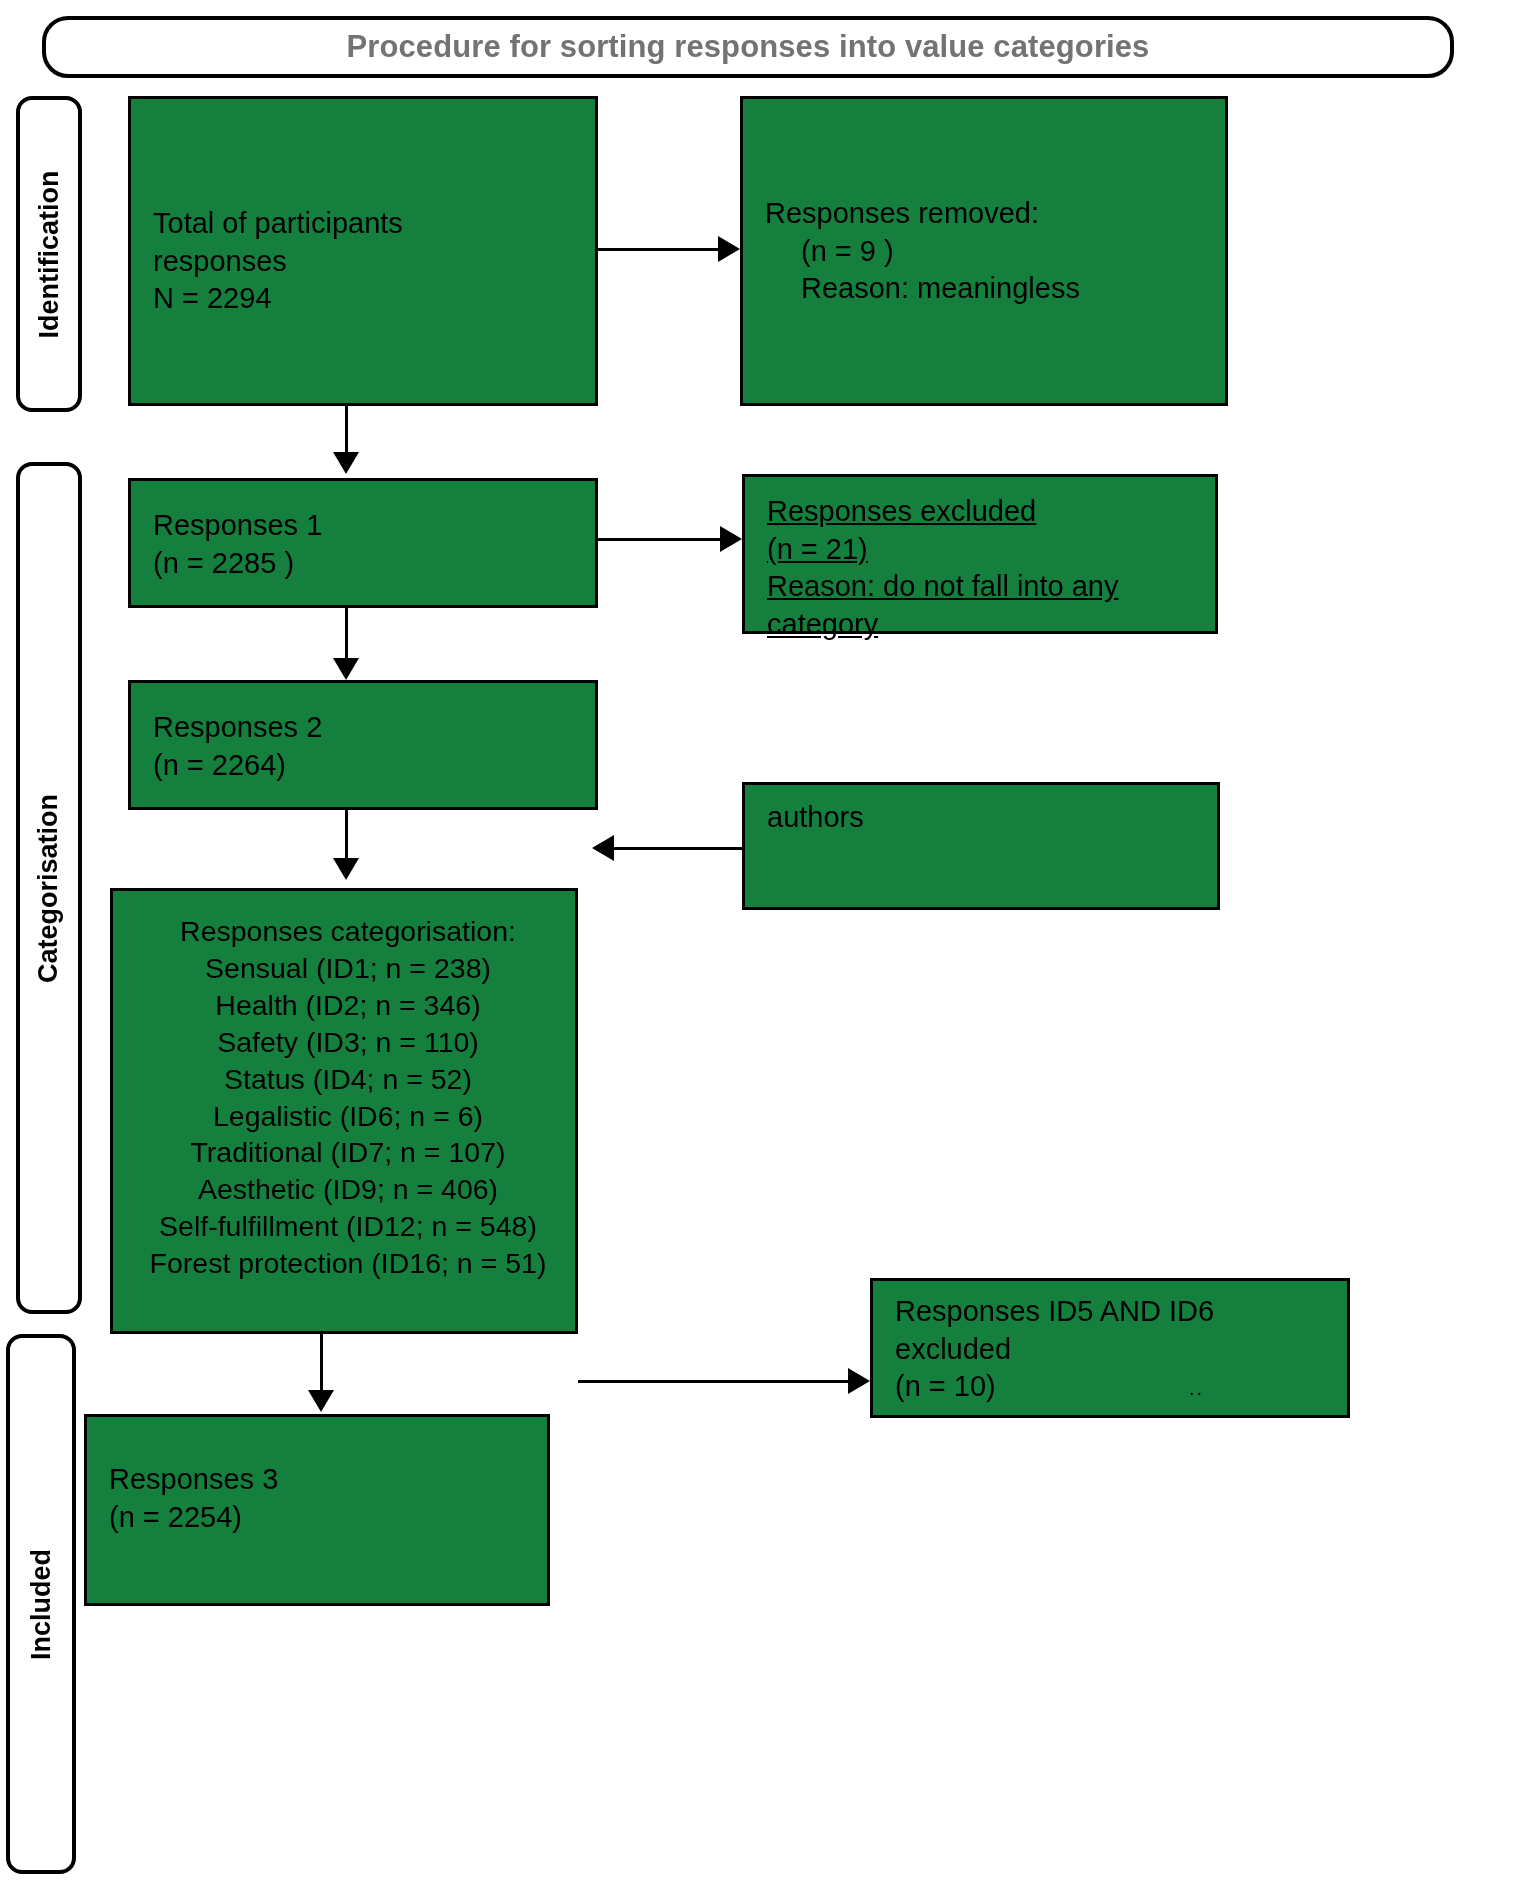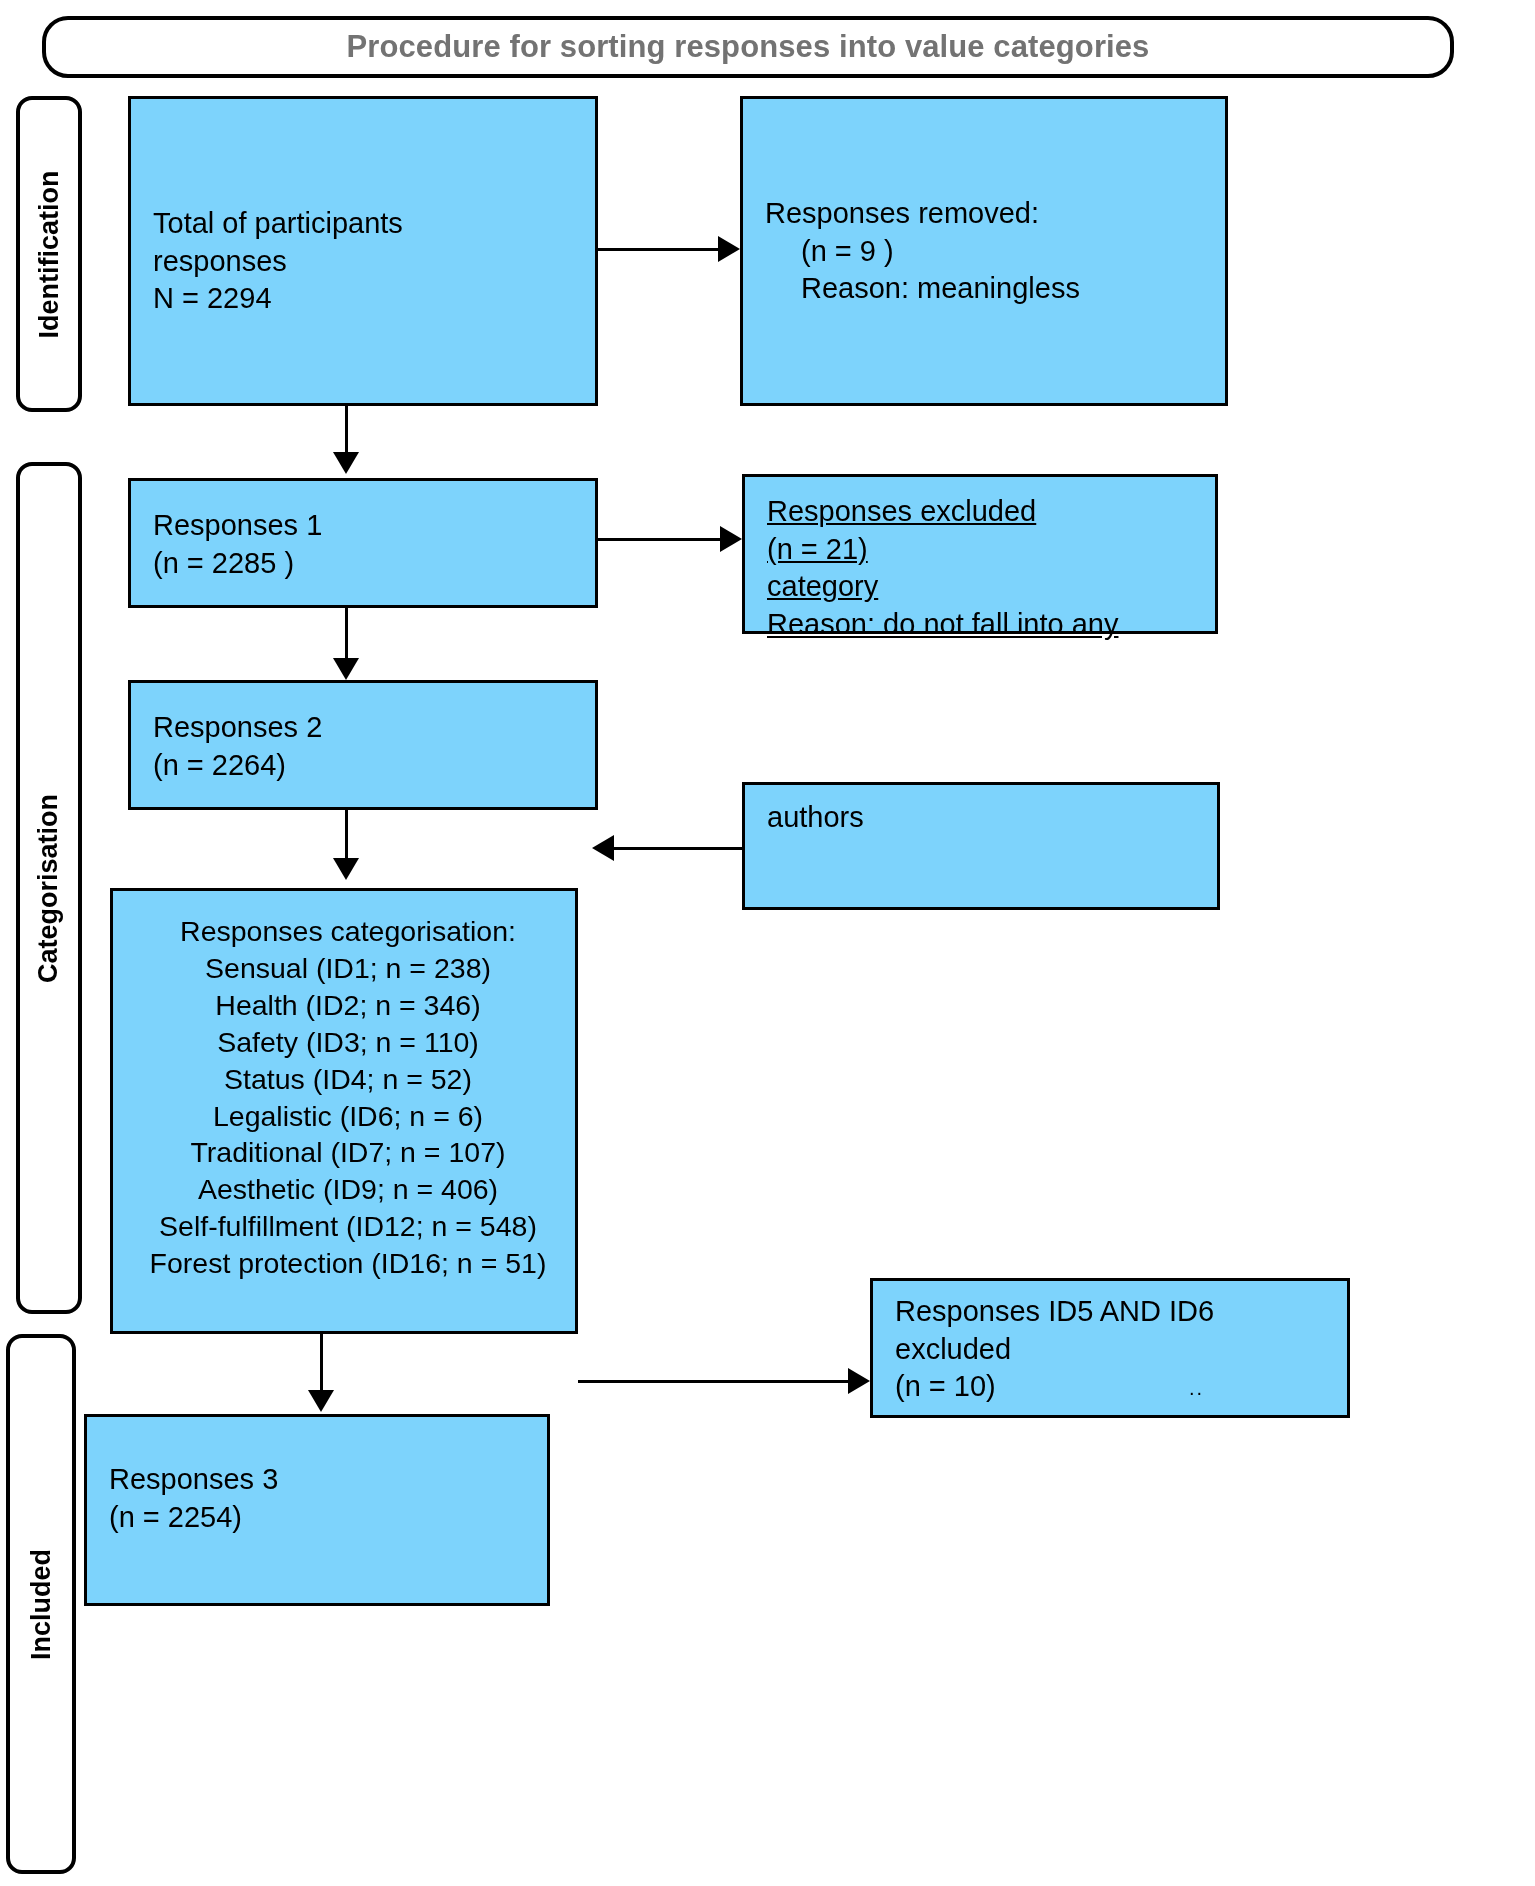--- a/index.html
+++ b/index.html
@@ -54,21 +54,21 @@
     font-size: 27px;
     white-space: nowrap;
     transform: rotate(-90deg);
     transform-origin: center center;
     color: #000;
   }
 
   
   .node-box {
     border: 3px solid #000;
-    background: #7dd3fc;
+    background: #15803d;
   }
   .node-body {
     position: absolute;
     left: 22px;
     right: 14px;
     font-size: 29px;
     line-height: 1.30;
     color: #000;
   }
   .node-body .ln { display: block; white-space: pre-wrap; }
@@ -153,22 +153,22 @@
     <div class="node-body" style="top:26px;">
       <span class="ln">Responses 1</span>
       <span class="ln">(n = 2285 )</span>
     </div>
   </div>
 
   <div class="abs node-box" style="left:742px; top:474px; width:476px; height:160px;">
     <div class="node-body" style="top:16px;text-decoration:underline;">
       <span class="ln">Responses excluded</span>
       <span class="ln">(n = 21)</span>
+      <span class="ln">Reason: do not fall into any</span>
       <span class="ln">category</span>
-      <span class="ln">Reason: do not fall into any</span>
     </div>
   </div>
 
   <div class="abs hline" style="left:598px; top:538px; width:122px;"></div>
   <div class="abs arrow-right" style="left:720px; top:526px;"></div>
 
   <div class="abs vline" style="left:345px; top:608px; height:56px;"></div>
   <div class="abs arrow-down" style="left:333px; top:658px;"></div>
 
   <div class="abs node-box" style="left:128px; top:680px; width:470px; height:130px;">

